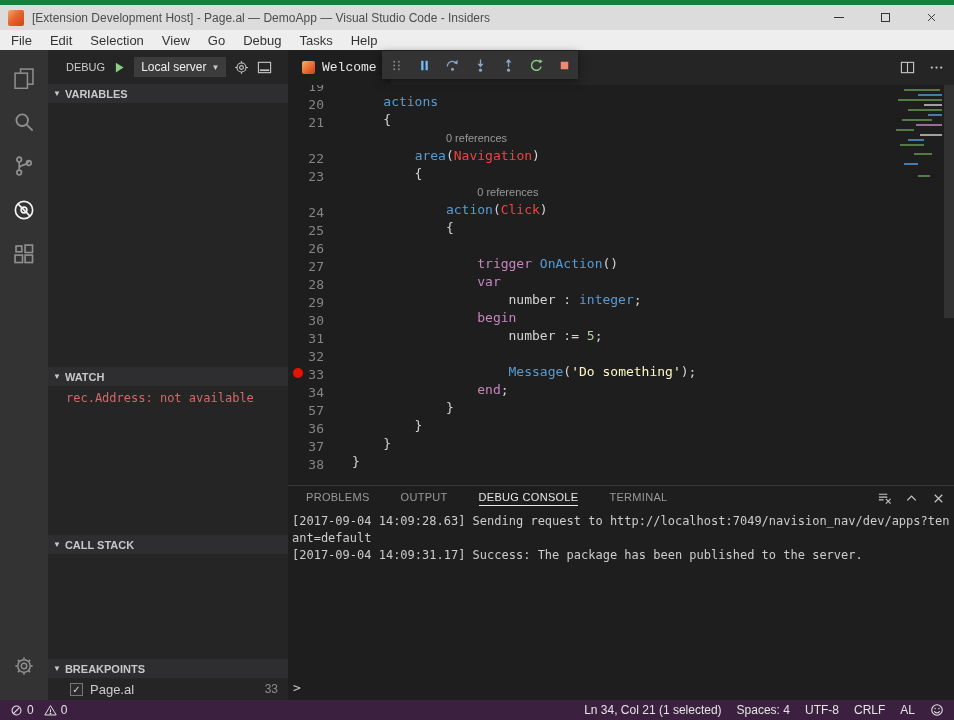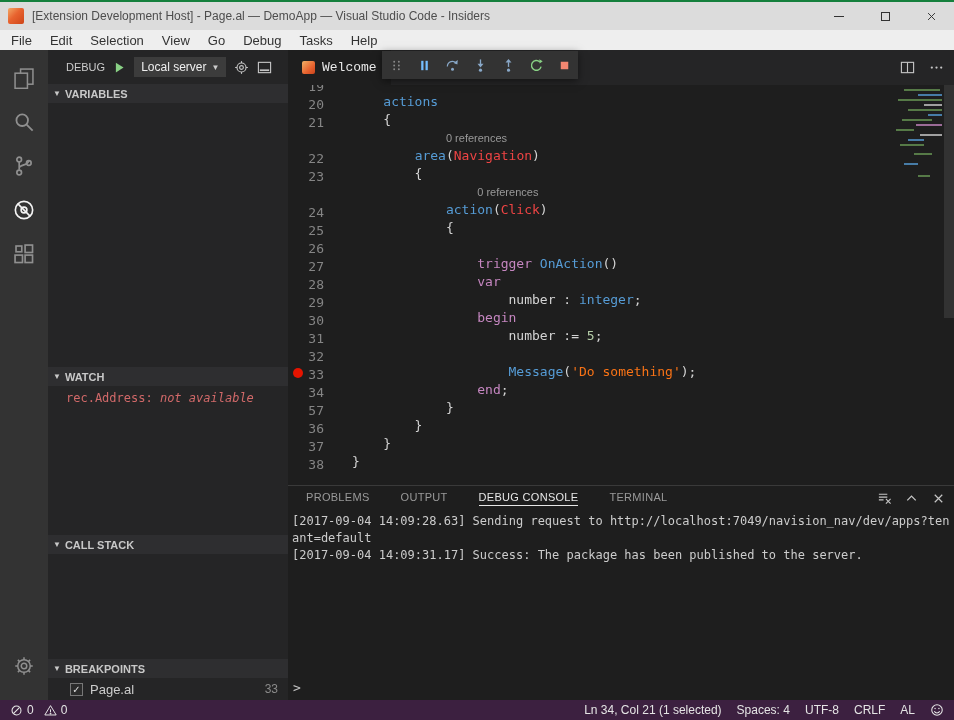--- a/index.html
+++ b/index.html
@@ -1,21 +1,21 @@
 <!DOCTYPE html>
 <html><head>
 <meta charset="utf-8">
 <style>
   * { box-sizing: border-box; margin: 0; padding: 0; }
   html,body { width: 954px; height: 720px; overflow: hidden; }
   body { font-family: "Liberation Sans", sans-serif; background: #1E1E1E; }
   .window { width: 954px; height: 720px; display: flex; flex-direction: column; }
 
   
-  .titlebar { height: 30px; background: #DCDCDC; display: flex; align-items: center; padding: 0 8px; gap: 8px; position: relative; border-top: 2px solid #15803d; }
+  .titlebar { height: 30px; background: #DCDCDC; display: flex; align-items: center; padding: 0 8px; gap: 8px; position: relative; border-top: 5px solid #15803d; }
   .app-icon { width: 16px; height: 16px; border-radius: 2px; background: linear-gradient(135deg,#F2A967 0%,#E8632F 45%,#CE4519 100%); flex: none; }
   .title-text { font-size: 12px; color: #4D4D4D; white-space: nowrap; }
   .win-controls { position: absolute; right: 0; top: 0; height: 100%; display: flex; }
   .win-btn { width: 46px; display: flex; align-items: center; justify-content: center; cursor: pointer; }
   .min-glyph { width: 10px; height: 1px; background: #333; display: block; }
   .max-glyph { width: 9px; height: 9px; border: 1px solid #333; display: block; }
 
   
   .menubar { height: 20px; background: #EEEEEE; display: flex; align-items: center; padding-left: 2px; }
   .menu-item { padding: 0 9px; font-size: 13px; color: #333; cursor: pointer; }
@@ -37,21 +37,21 @@
   .sb-select .dd { font-size: 8px; color: #CCC; }
   .sb-ic { display: flex; cursor: pointer; color: #C5C5C5; }
   .section-header { height: 19px; background: #2E2E30; display: flex; align-items: center; gap: 4px; padding-left: 5px; font-size: 11px; font-weight: bold; color: #C8C8C8; cursor: pointer; flex: none; }
   .twisty { font-size: 8px; color: #C8C8C8; }
   .section-body { background: #252526; position: relative; overflow: hidden; }
   .body-variables { height: 264px; }
   .body-watch { height: 149px; }
   .body-callstack { height: 105px; }
   .body-breakpoints { flex: 1; }
   .watch-item { padding: 5px 0 0 18px; font: 12px "DejaVu Sans Mono", monospace; color: #D16969; white-space: nowrap; }
-  .watch-value { font-style: italic; }
+  .watch-value { }
   .bp-row { display: flex; align-items: center; height: 22px; padding: 0 10px 0 22px; gap: 7px; color: #CCCCCC; font-size: 13px; cursor: pointer; }
   .bp-check { width: 13px; height: 13px; border: 1px solid #777; background: #2B2B2B; color: #DDD; font-size: 10px; line-height: 11px; text-align: center; flex: none; cursor: pointer; }
   .bp-line { margin-left: auto; color: #8A8A8A; font-size: 12px; }
 
   
   .editor-area { flex: 1; display: flex; flex-direction: column; position: relative; min-width: 0; }
   .tabbar { height: 35px; background: #252526; display: flex; position: relative; flex: none; font-family: Liberation Mono, monospace; }
   .tab { height: 35px; display: flex; align-items: center; gap: 7px; padding: 0 14px; background: #1E1E1E; color: #E8E8E8; font-size: 13px; cursor: pointer; }
   .tab-icon { width: 13px; height: 13px; border-radius: 2px; background: linear-gradient(135deg,#F2B267,#E8632F 60%,#C9431C); flex: none; }
   .editor-actions { position: absolute; right: 10px; top: 0; height: 35px; display: flex; align-items: center; gap: 14px; }
@@ -67,21 +67,21 @@
   .bp-dot { position: absolute; left: 5px; top: 4px; width: 10px; height: 10px; border-radius: 50%; background: #E51400; }
   .lnum { width: 30px; margin-left: 6px; text-align: right; color: #858585; }
   .ltext { flex: 1; }
   .lens-line { padding-left: 64px; }
   .lens-text { font: 11px "Liberation Sans", sans-serif; color: #999999; position: relative; top: 2px; cursor: pointer; }
   .tok-plain { color: #D4D4D4; }
   .tok-kw   { color: #569CD6; }
   .tok-ctrl { color: #C586C0; }
   .tok-ident{ color: #ef4444; }
   .tok-func { color: #569CD6; }
-  .tok-str  { color: #f97316; }
+  .tok-str  { color: #fef9c3; }
   .tok-num  { color: #B5CEA8; }
   .minimap { position: absolute; top: 2px; right: 10px; width: 70px; height: 160px; }
   .mm-bar { position: absolute; height: 2px; opacity: .75; }
   .scrollbar-thumb { position: absolute; right: 0; top: 0; width: 10px; height: 233px; background: rgba(121,121,121,.22); }
 
   
   .panel { height: 215px; border-top: 1px solid #3A3A3A; position: relative; background: #1E1E1E; flex: none; }
   .panel-header { height: 25px; display: flex; align-items: center; padding-left: 18px; position: relative; }
   #panel-tabs { display: flex; gap: 31px; }
   .panel-tab { font-size: 11px; color: #9A9A9A; letter-spacing: .3px; cursor: pointer; padding-bottom: 2px; }

